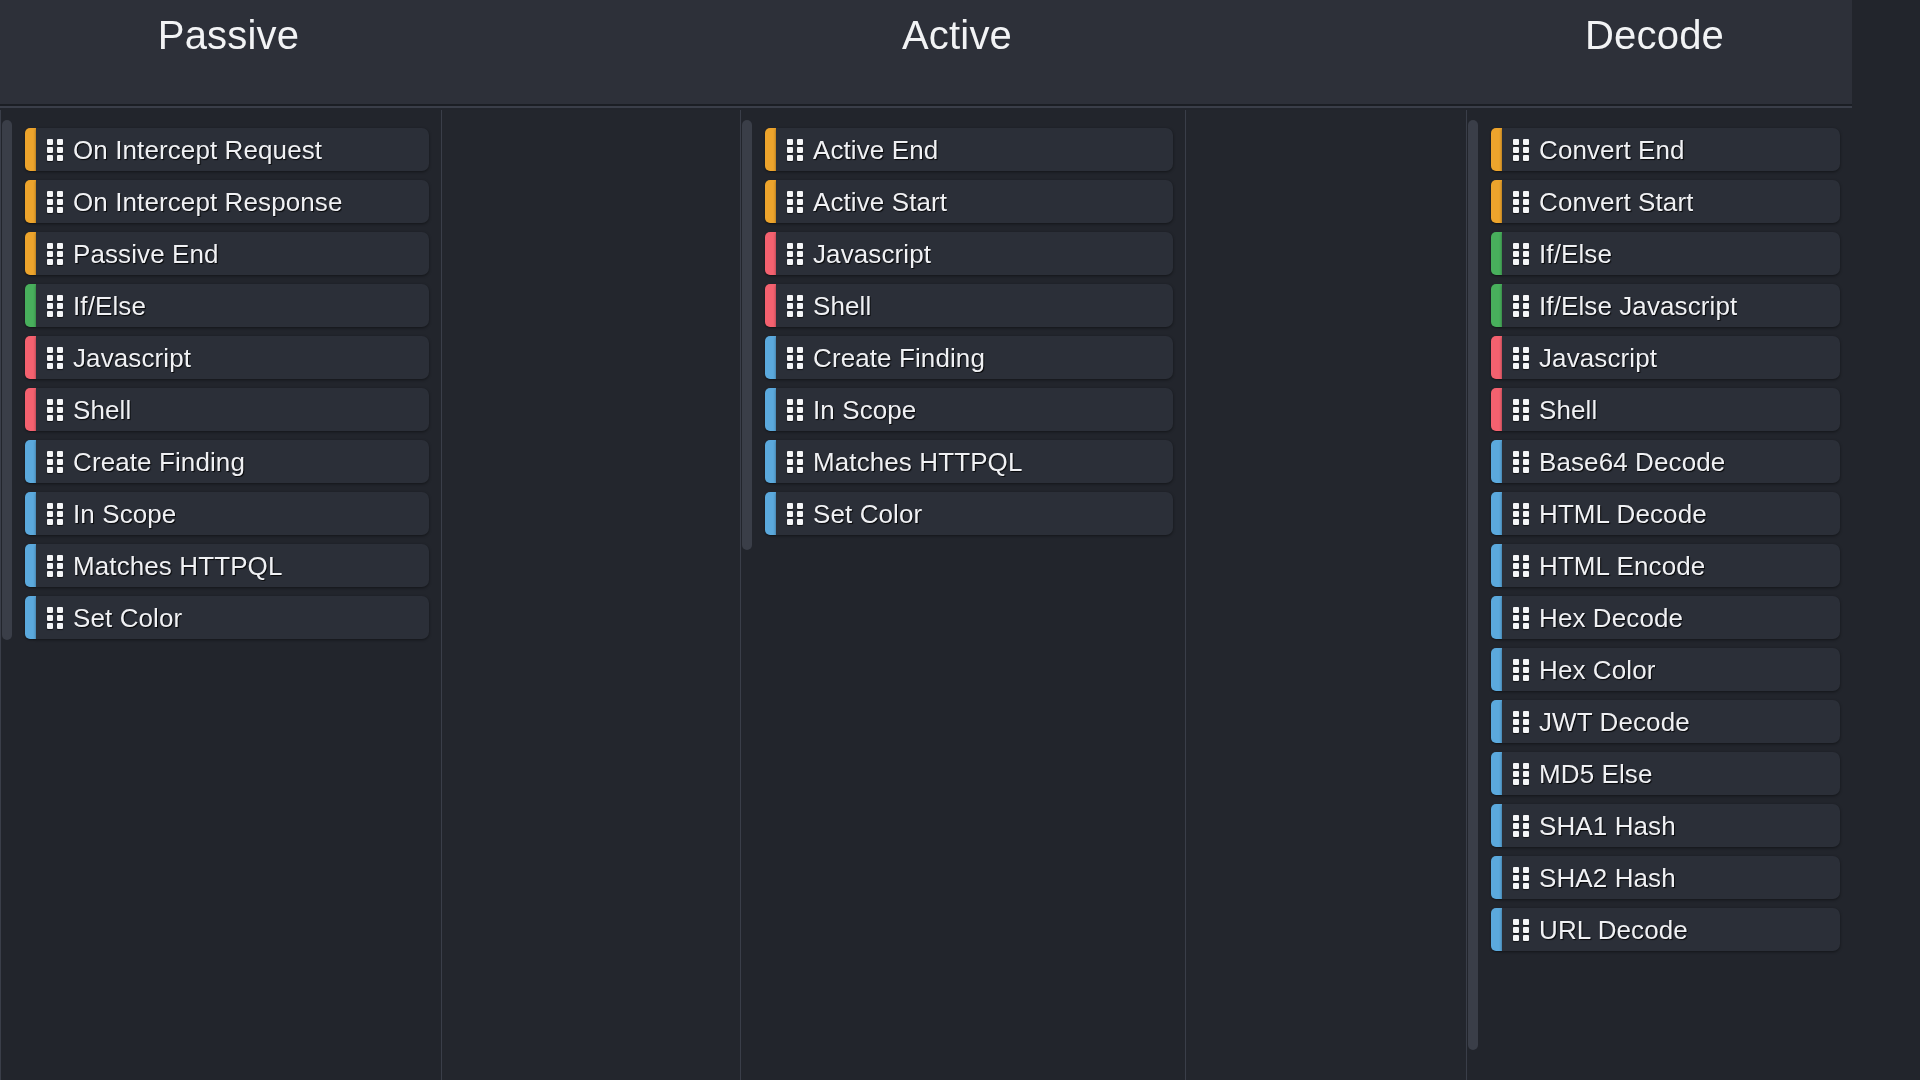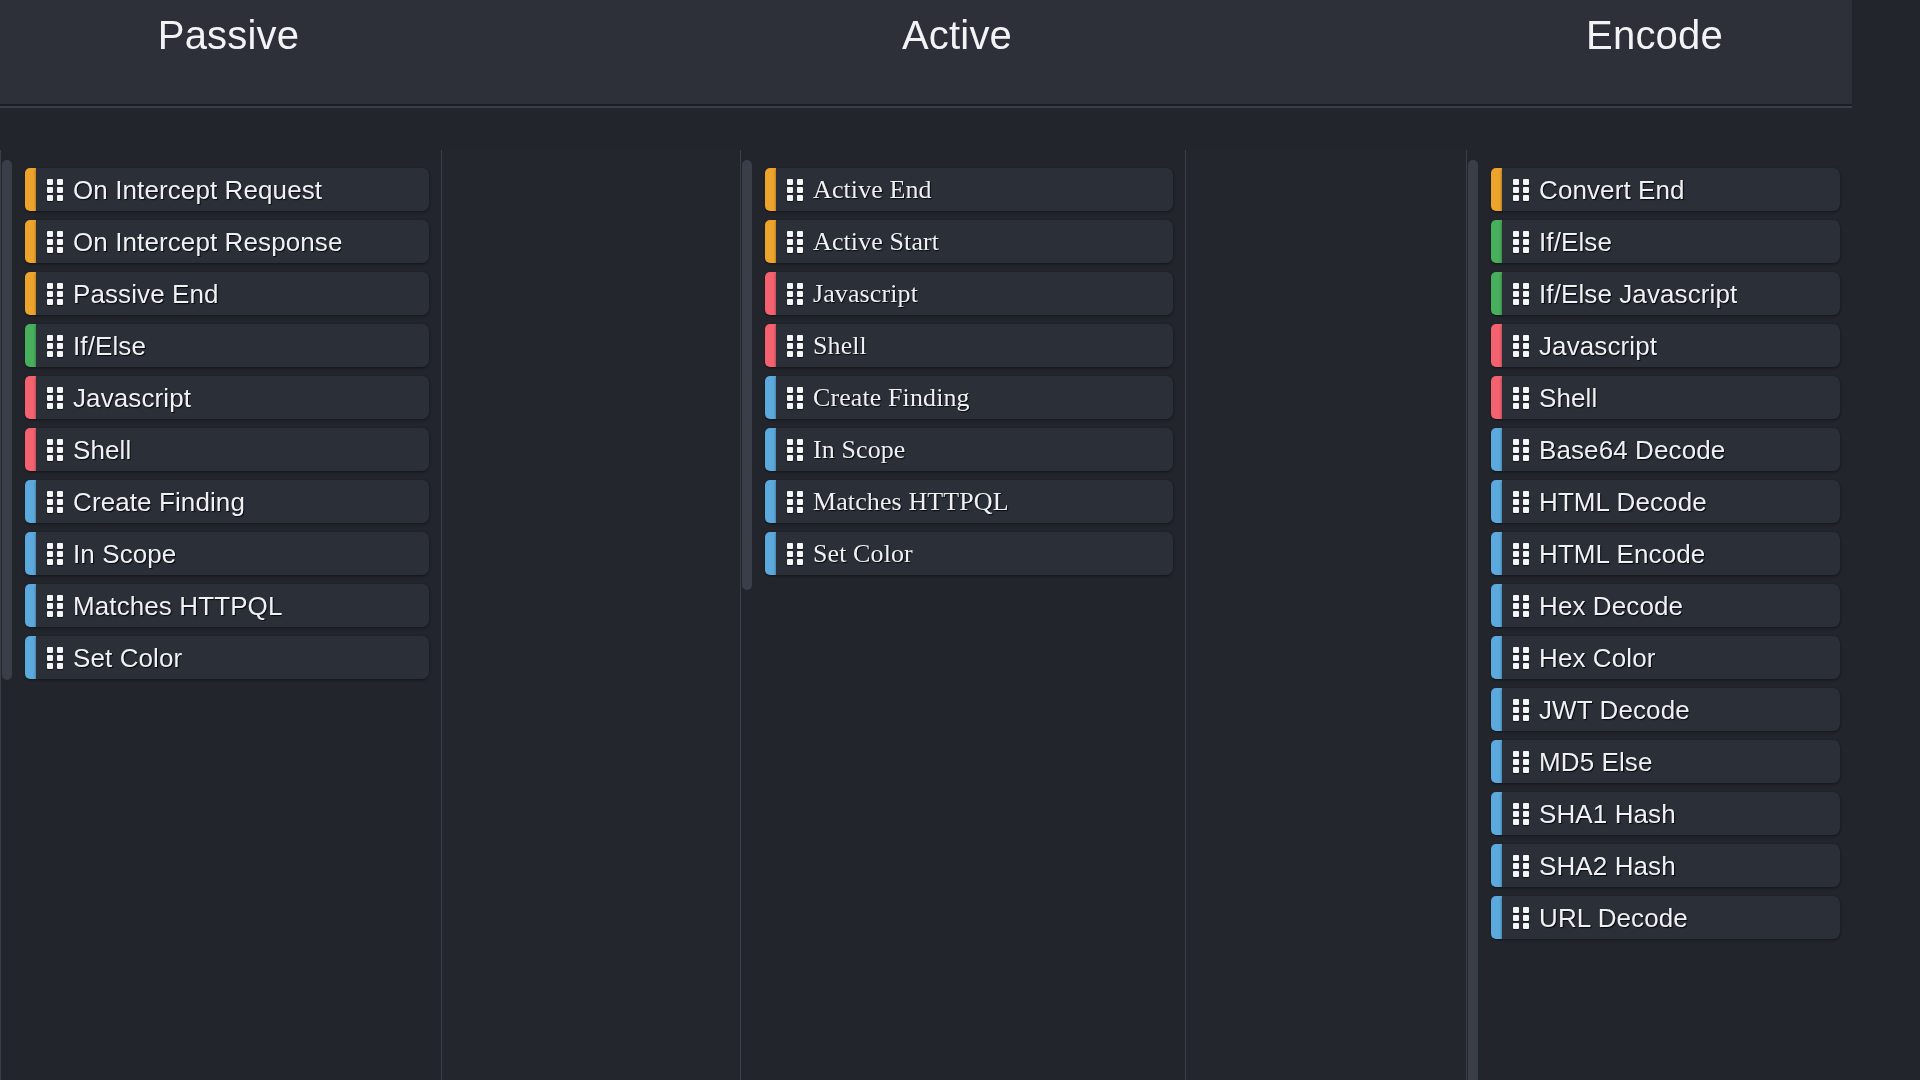--- a/index.html
+++ b/index.html
@@ -53,21 +53,20 @@
     white-space: nowrap;
   }
 
   
   .body-row {
     flex: 1 1 auto;
     display: flex;
     min-height: 0;
     background: #22252c;
     padding-top: 4px;
-    margin-top: 40px;
   }
 
   .col {
     height: 100%;
     display: flex;
     min-height: 0;
     position: relative;
   }
 
   .col-divider {
@@ -171,21 +170,21 @@
 <div id="app">
 
   <div class="header-bar">
     <div class="header-cell" style="flex:0 0 457px;">
       <span class="header-title">Passive</span>
     </div>
     <div class="header-cell" style="flex:0 0 1000px;">
       <span class="header-title">Active</span>
     </div>
     <div class="header-cell" style="flex:1 1 auto;">
-      <span class="header-title">Encode</span>
+      <span class="header-title">Decode</span>
     </div>
   </div>
 
   <div class="body-row">
 
     <div class="col-divider"></div>
 
     <div class="col" style="flex:0 0 440px;">
       <div class="scroll-gutter">
         <div class="scroll-thumb" style="height:520px;"></div>
@@ -337,21 +336,21 @@
     </div>
 
     <div class="col-divider"></div>
 
     <div class="col" style="flex:0 0 298px;">
       <div class="list-panel empty"></div>
     </div>
 
     <div class="col-divider"></div>
 
-    <div class="col" style="flex:0 0 444px;font-family:Liberation Serif, serif;">
+    <div class="col" style="flex:0 0 444px;">
       <div class="scroll-gutter">
         <div class="scroll-thumb" style="height:430px;"></div>
       </div>
       <div class="list-panel">
         <ul class="node-list">
             <li class="node-item">
               <span class="node-stripe" style="background: rgb(237, 164, 44);"></span>
               <span class="node-body">
                 <span class="drag-handle">
                   <i></i>
@@ -488,20 +487,34 @@
                   <i></i>
                   <i></i>
                   <i></i>
                   <i></i>
                   <i></i>
                 </span>
                 <span class="node-label">Convert End</span>
               </span>
             </li>
             <li class="node-item">
+              <span class="node-stripe" style="background: rgb(237, 164, 44);"></span>
+              <span class="node-body">
+                <span class="drag-handle">
+                  <i></i>
+                  <i></i>
+                  <i></i>
+                  <i></i>
+                  <i></i>
+                  <i></i>
+                </span>
+                <span class="node-label">Convert Start</span>
+              </span>
+            </li>
+            <li class="node-item">
               <span class="node-stripe" style="background: rgb(72, 175, 92);"></span>
               <span class="node-body">
                 <span class="drag-handle">
                   <i></i>
                   <i></i>
                   <i></i>
                   <i></i>
                   <i></i>
                   <i></i>
                 </span>

